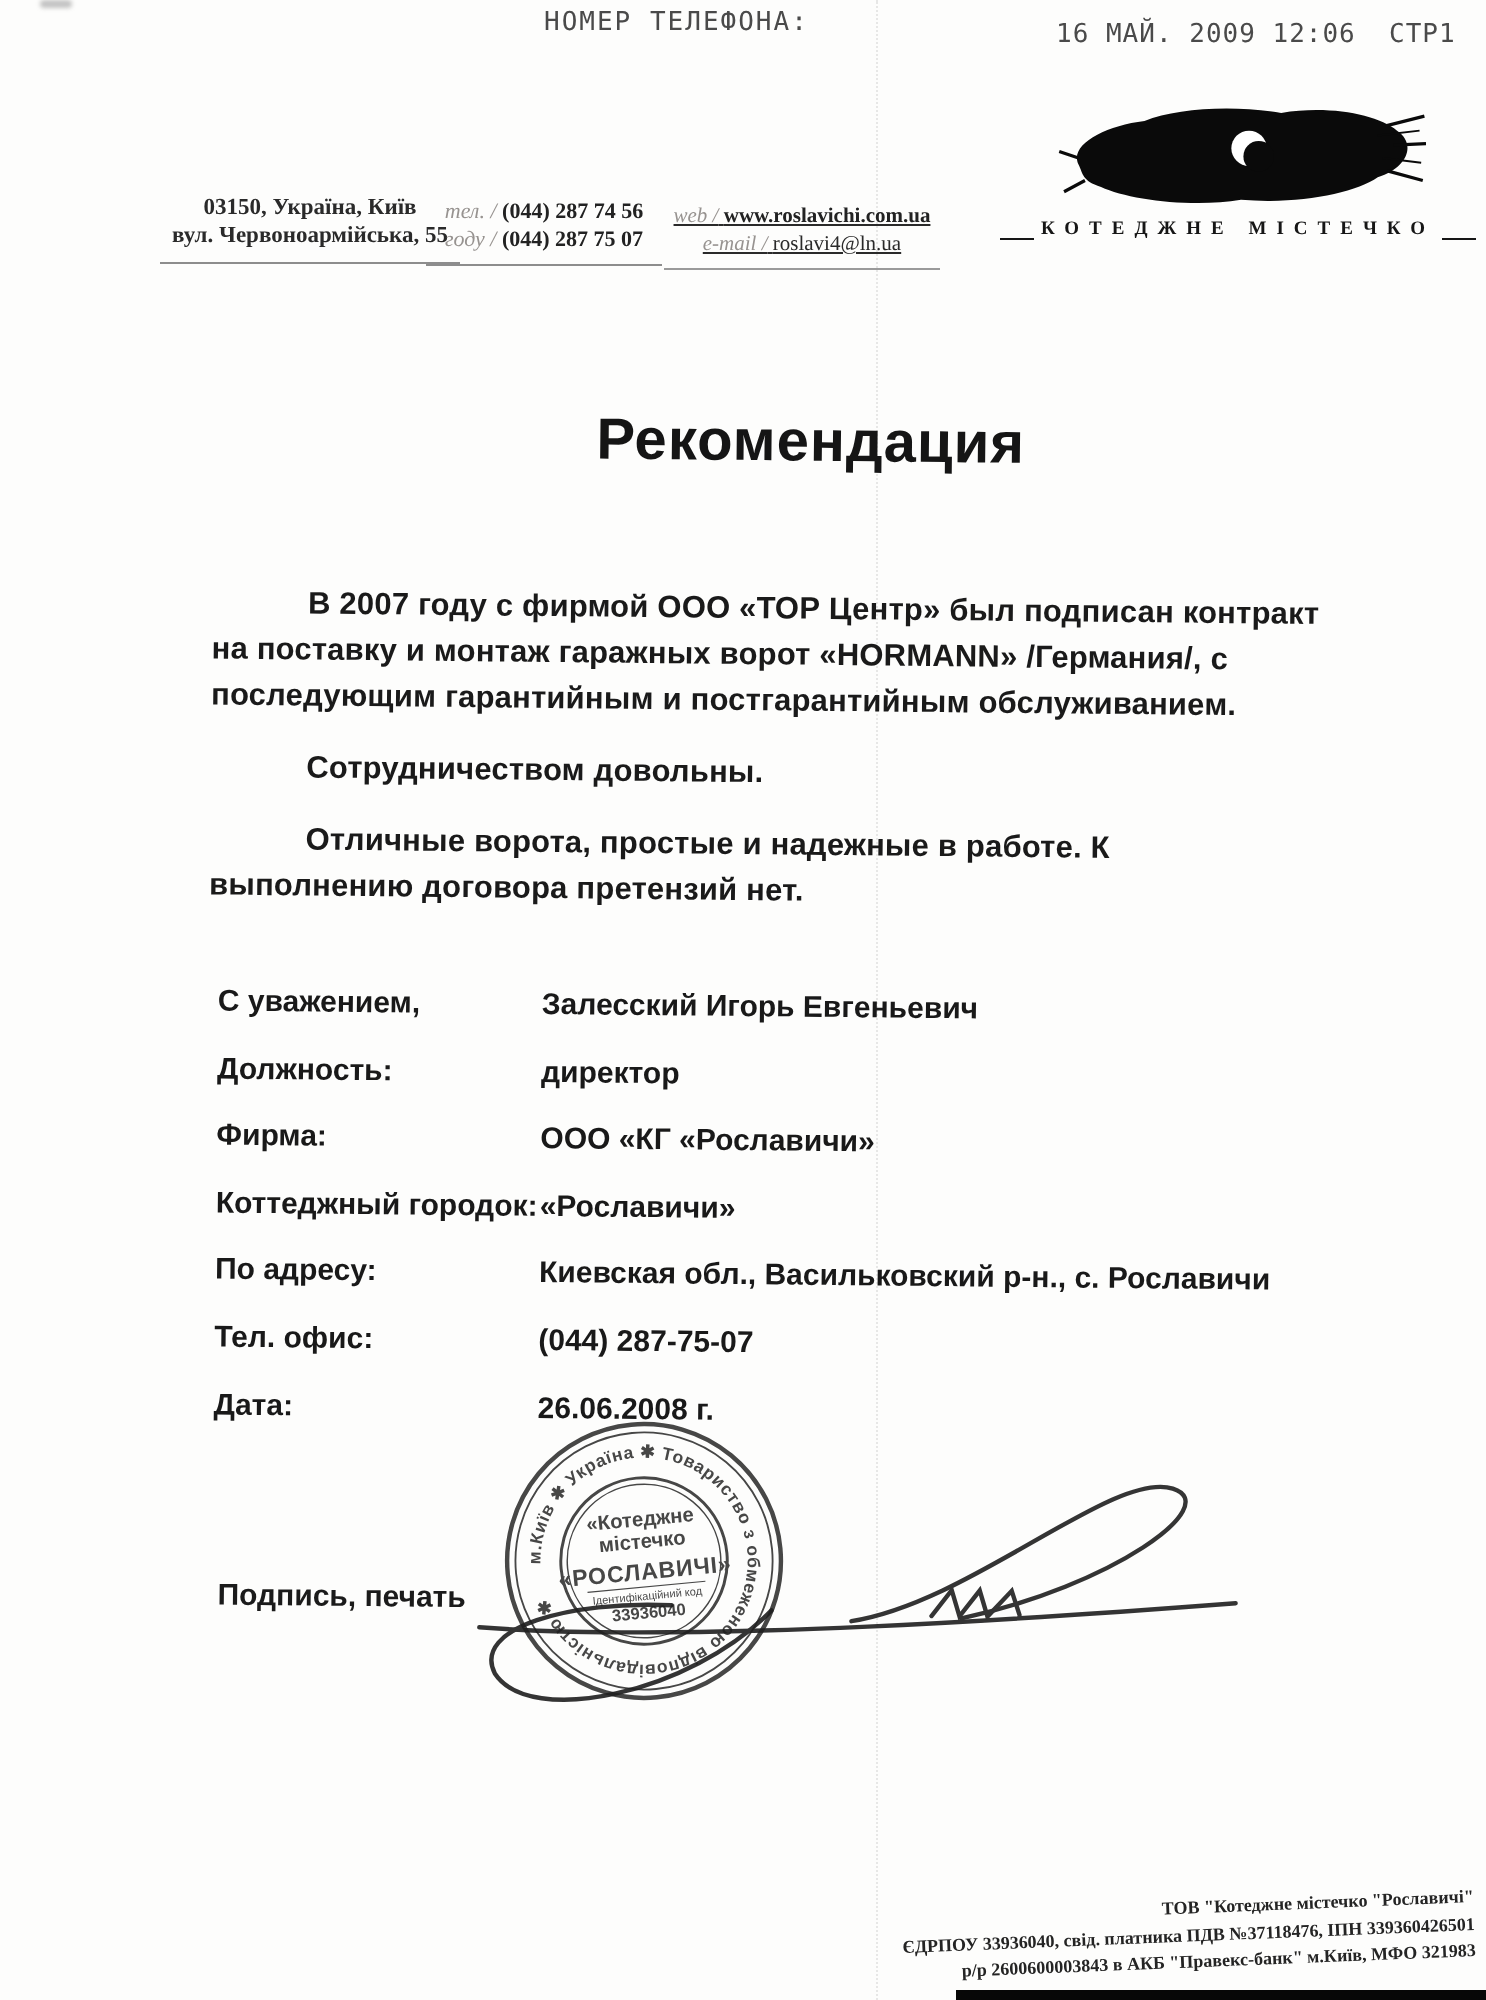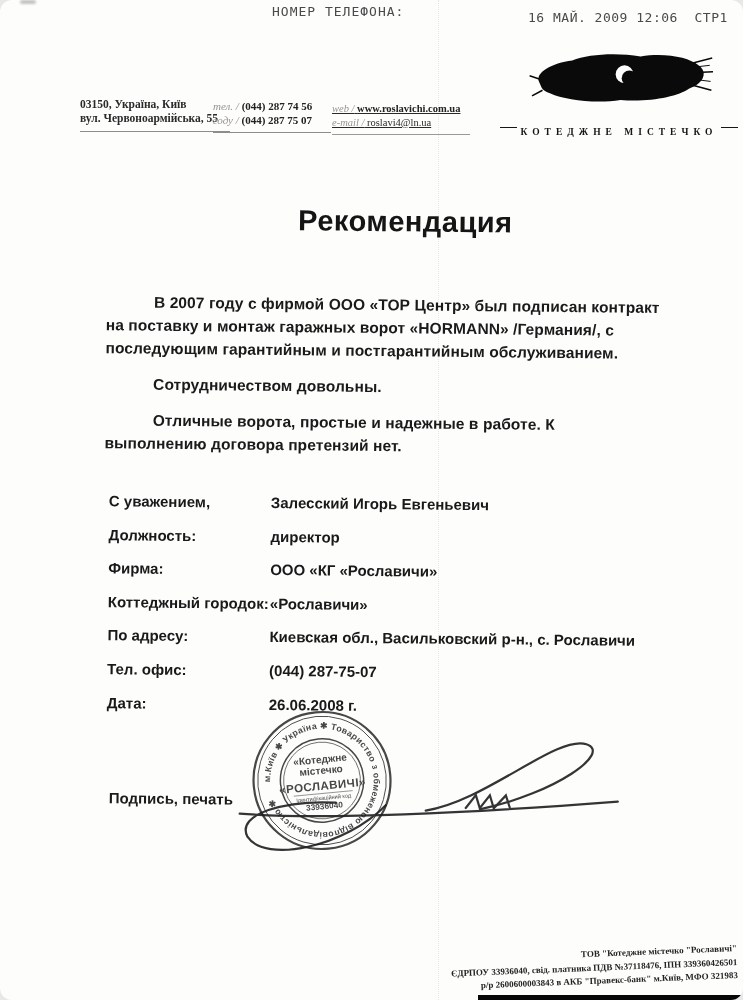--- a/index.html
+++ b/index.html
@@ -1,51 +1,51 @@
 <!DOCTYPE html>
 <html><head>
 <meta charset="utf-8">
 <style>
   html,body{margin:0;padding:0;background:#e8e8e8;}
   .page{
     position:relative; width:743px; height:1000px; margin:0 auto;
     background:#fdfdfc; overflow:hidden;
-    font-family:"Liberation Sans",sans-serif; color:#1b1b1b;border-radius:12px;
+    font-family:"Liberation Sans",sans-serif; color:#1b1b1b;
   }
   
   .fold-line{position:absolute; left:438px; top:0; bottom:0; width:0;
     border-left:1px dotted rgba(70,70,70,.12); pointer-events:none;}
   .smudge{position:absolute; left:20px; top:0; width:16px; height:4px;
     background:rgba(90,90,90,.35); border-radius:2px; filter:blur(1px);}
   .bottom-bar{position:absolute; left:478px; right:0; bottom:0; height:5px; background:#070707;}
 
   
   .fax-header span{position:absolute; font-family:"DejaVu Sans Mono",monospace;
     color:#4a4a4a; white-space:pre;}
   .fax-left{left:272px; top:4px; font-size:13px; letter-spacing:1px;}
   .fax-right{left:528px; top:10px; font-size:13px; letter-spacing:.5px;text-align:right;}
 
   
   .letterhead{position:absolute; left:0; top:0; width:100%;}
-  .lh-col{position:absolute; font-family:"Liberation Serif",serif; color:#2a2a2a;}
+  .lh-col{position:absolute; font-family:"Liberation Serif",serif; color:#2a2a2a;text-align:center;}
   .lh-address{left:80px; top:97px; width:150px; font-size:11.5px; font-weight:700;
     line-height:14px; border-bottom:1px solid #8d8d8d; padding-bottom:6px;}
   .lh-phones{left:213px; top:99px; width:118px; font-size:11px; line-height:14px;
     border-bottom:1px solid #8d8d8d; padding-bottom:5px;}
   .lh-web{left:332px; top:102px; width:138px; font-size:10.5px; line-height:14px;
     border-bottom:1px solid #9a9a9a; padding-bottom:4px;text-decoration:underline;}
   .lh-label{color:#979390; font-style:italic;}
   .lh-strong{font-weight:700; color:#222;}
 
   
   .logo{position:absolute; left:500px; top:50px; width:238px; text-align:center;}
   .logo-blot{display:block; margin:0 0 0 28px;}
   .logo-name{font-family:"DejaVu Serif",serif; font-style:italic; font-weight:700;
     font-size:36px; line-height:36px; color:#0d0d0d; letter-spacing:-1px; margin-top:-2px;}
-  .logo-tagline{display:flex; align-items:flex-start; gap:4px; margin-top:19px;
+  .logo-tagline{display:flex; align-items:flex-end; gap:4px; margin-top:2px;
     font-size:9.5px; font-weight:700; letter-spacing:5px; color:#161616;
     font-family:"Liberation Serif",serif;}
   .logo-tagline::before,.logo-tagline::after{content:""; flex:1; border-top:1.5px solid #161616;}
 
   
   .doc-body{position:absolute; inset:0; transform:rotate(.6deg); transform-origin:50% 40%;}
   .doc-title{position:absolute; left:0; right:0; top:205px; text-align:center;
     transform:translateX(32px); font-size:29px; font-weight:700; color:#151515;
     letter-spacing:.5px;}
   .paragraphs{position:absolute; left:105px; top:293px; width:556px;}

